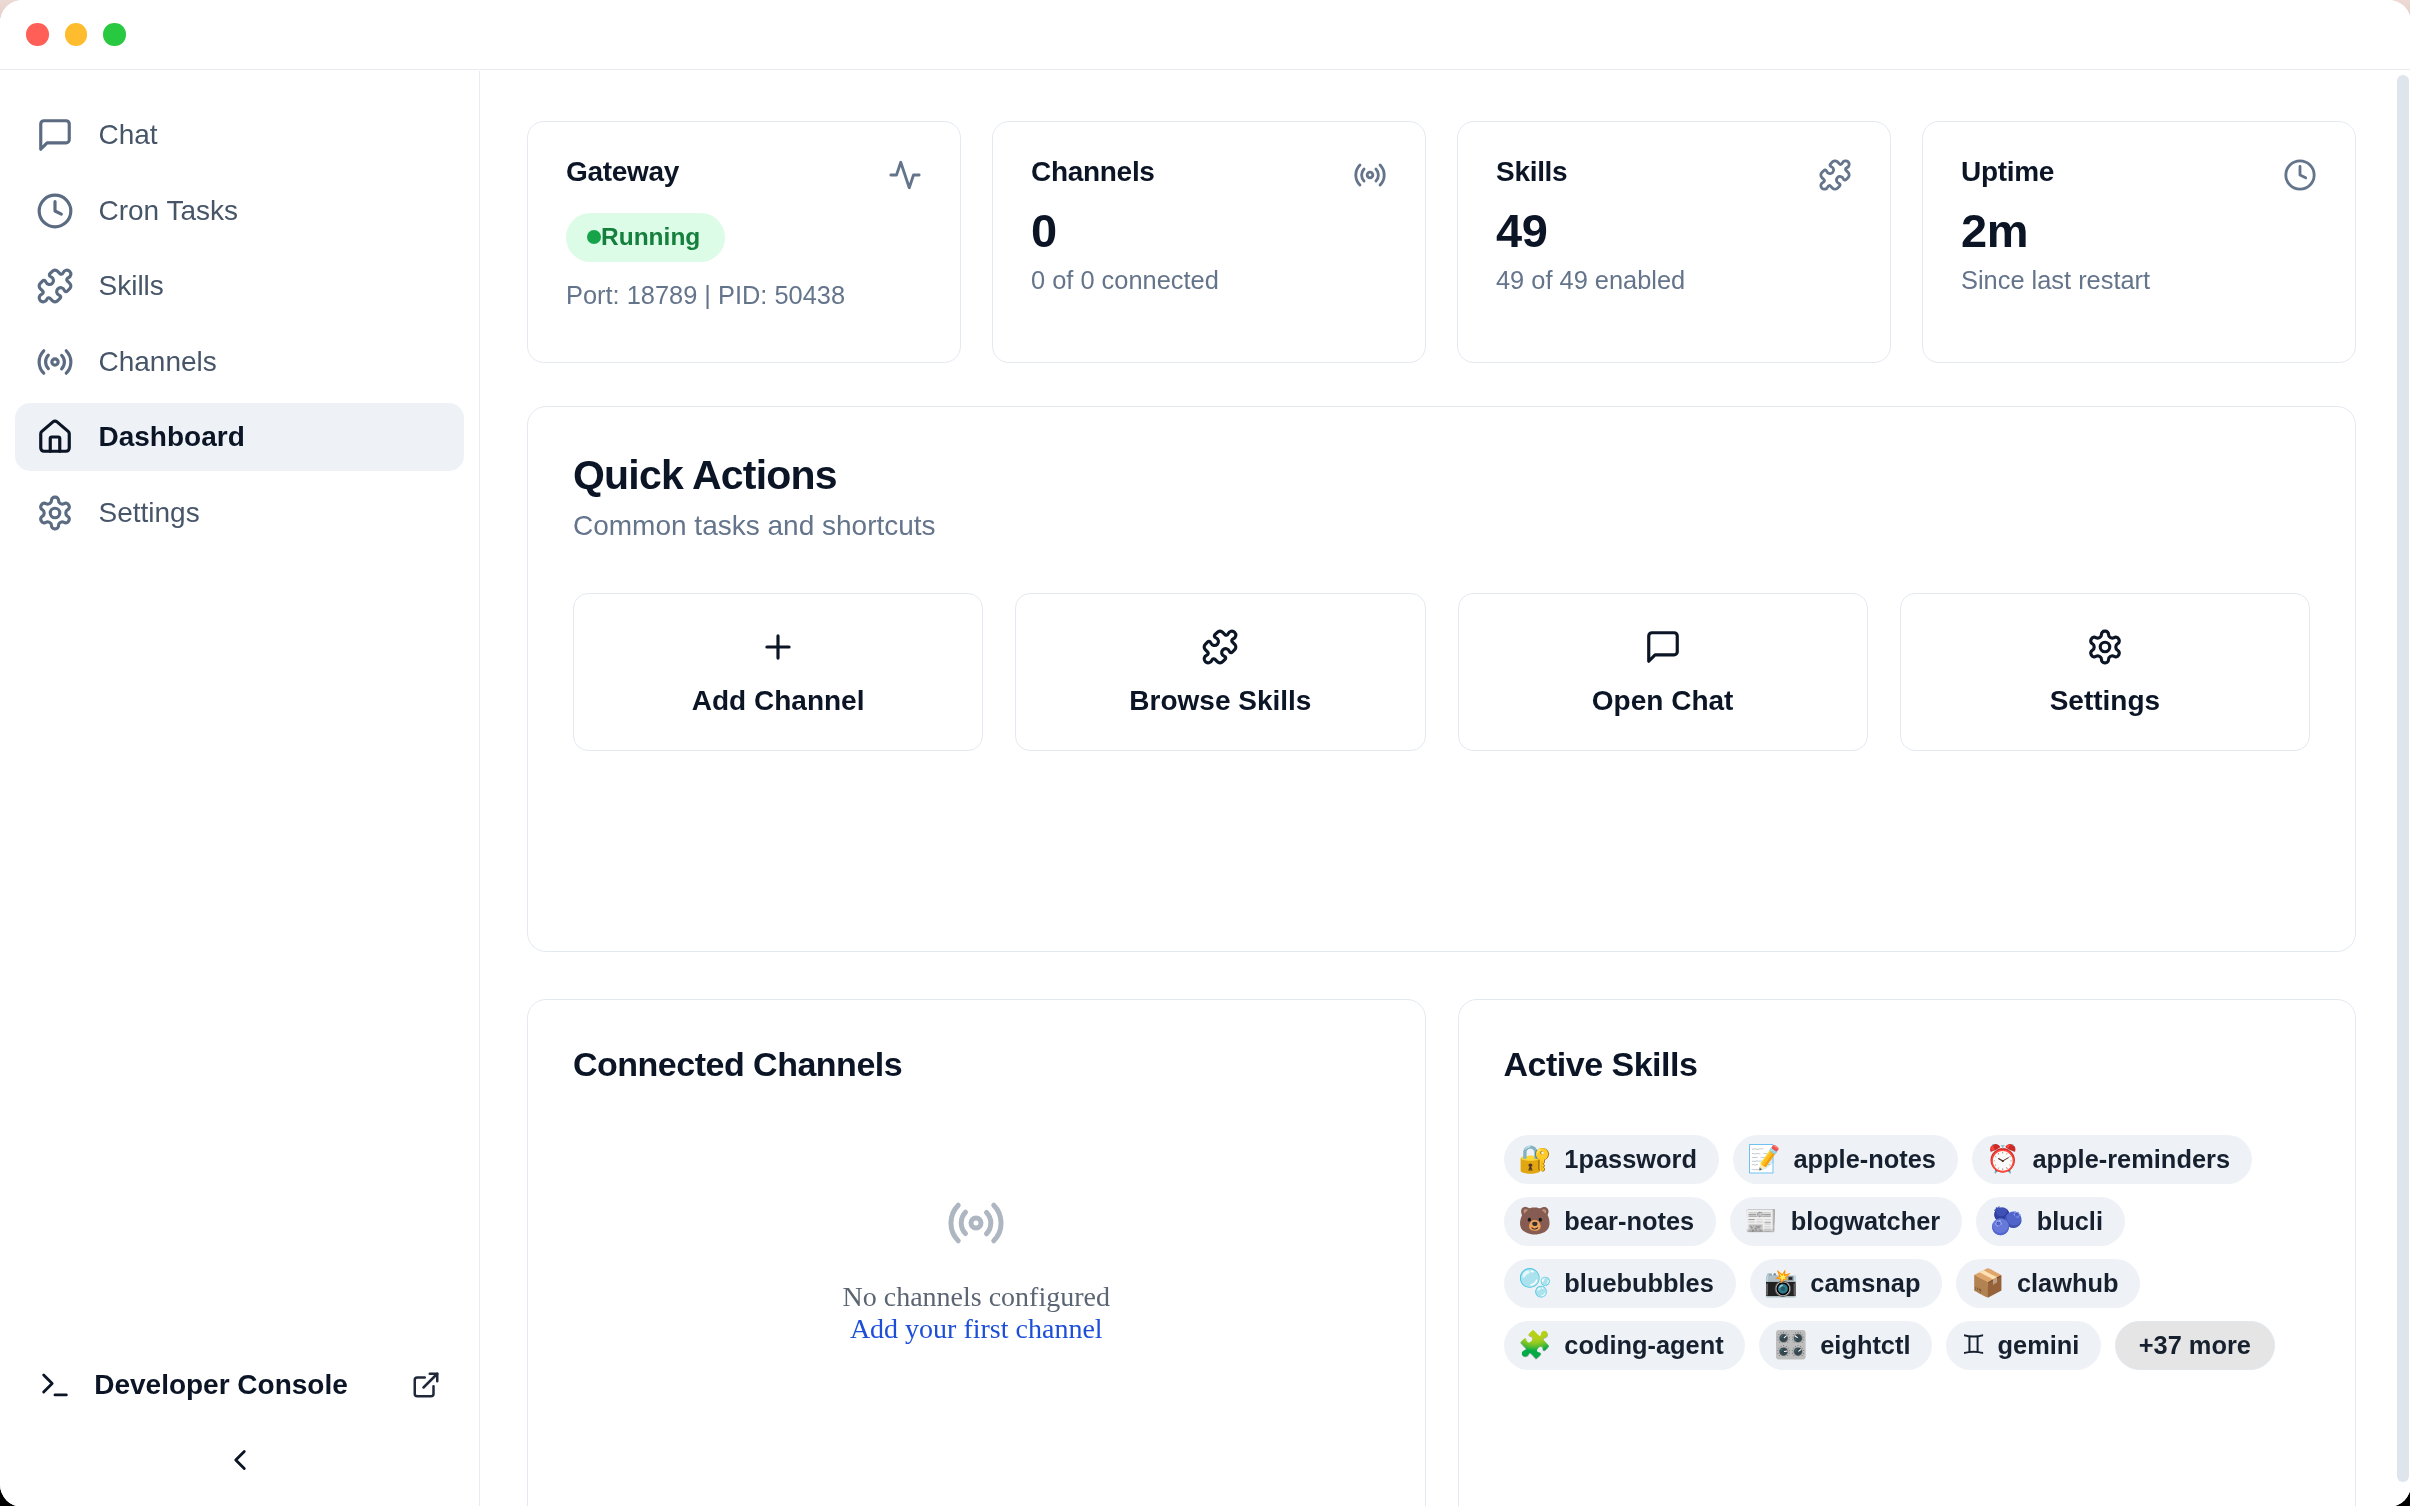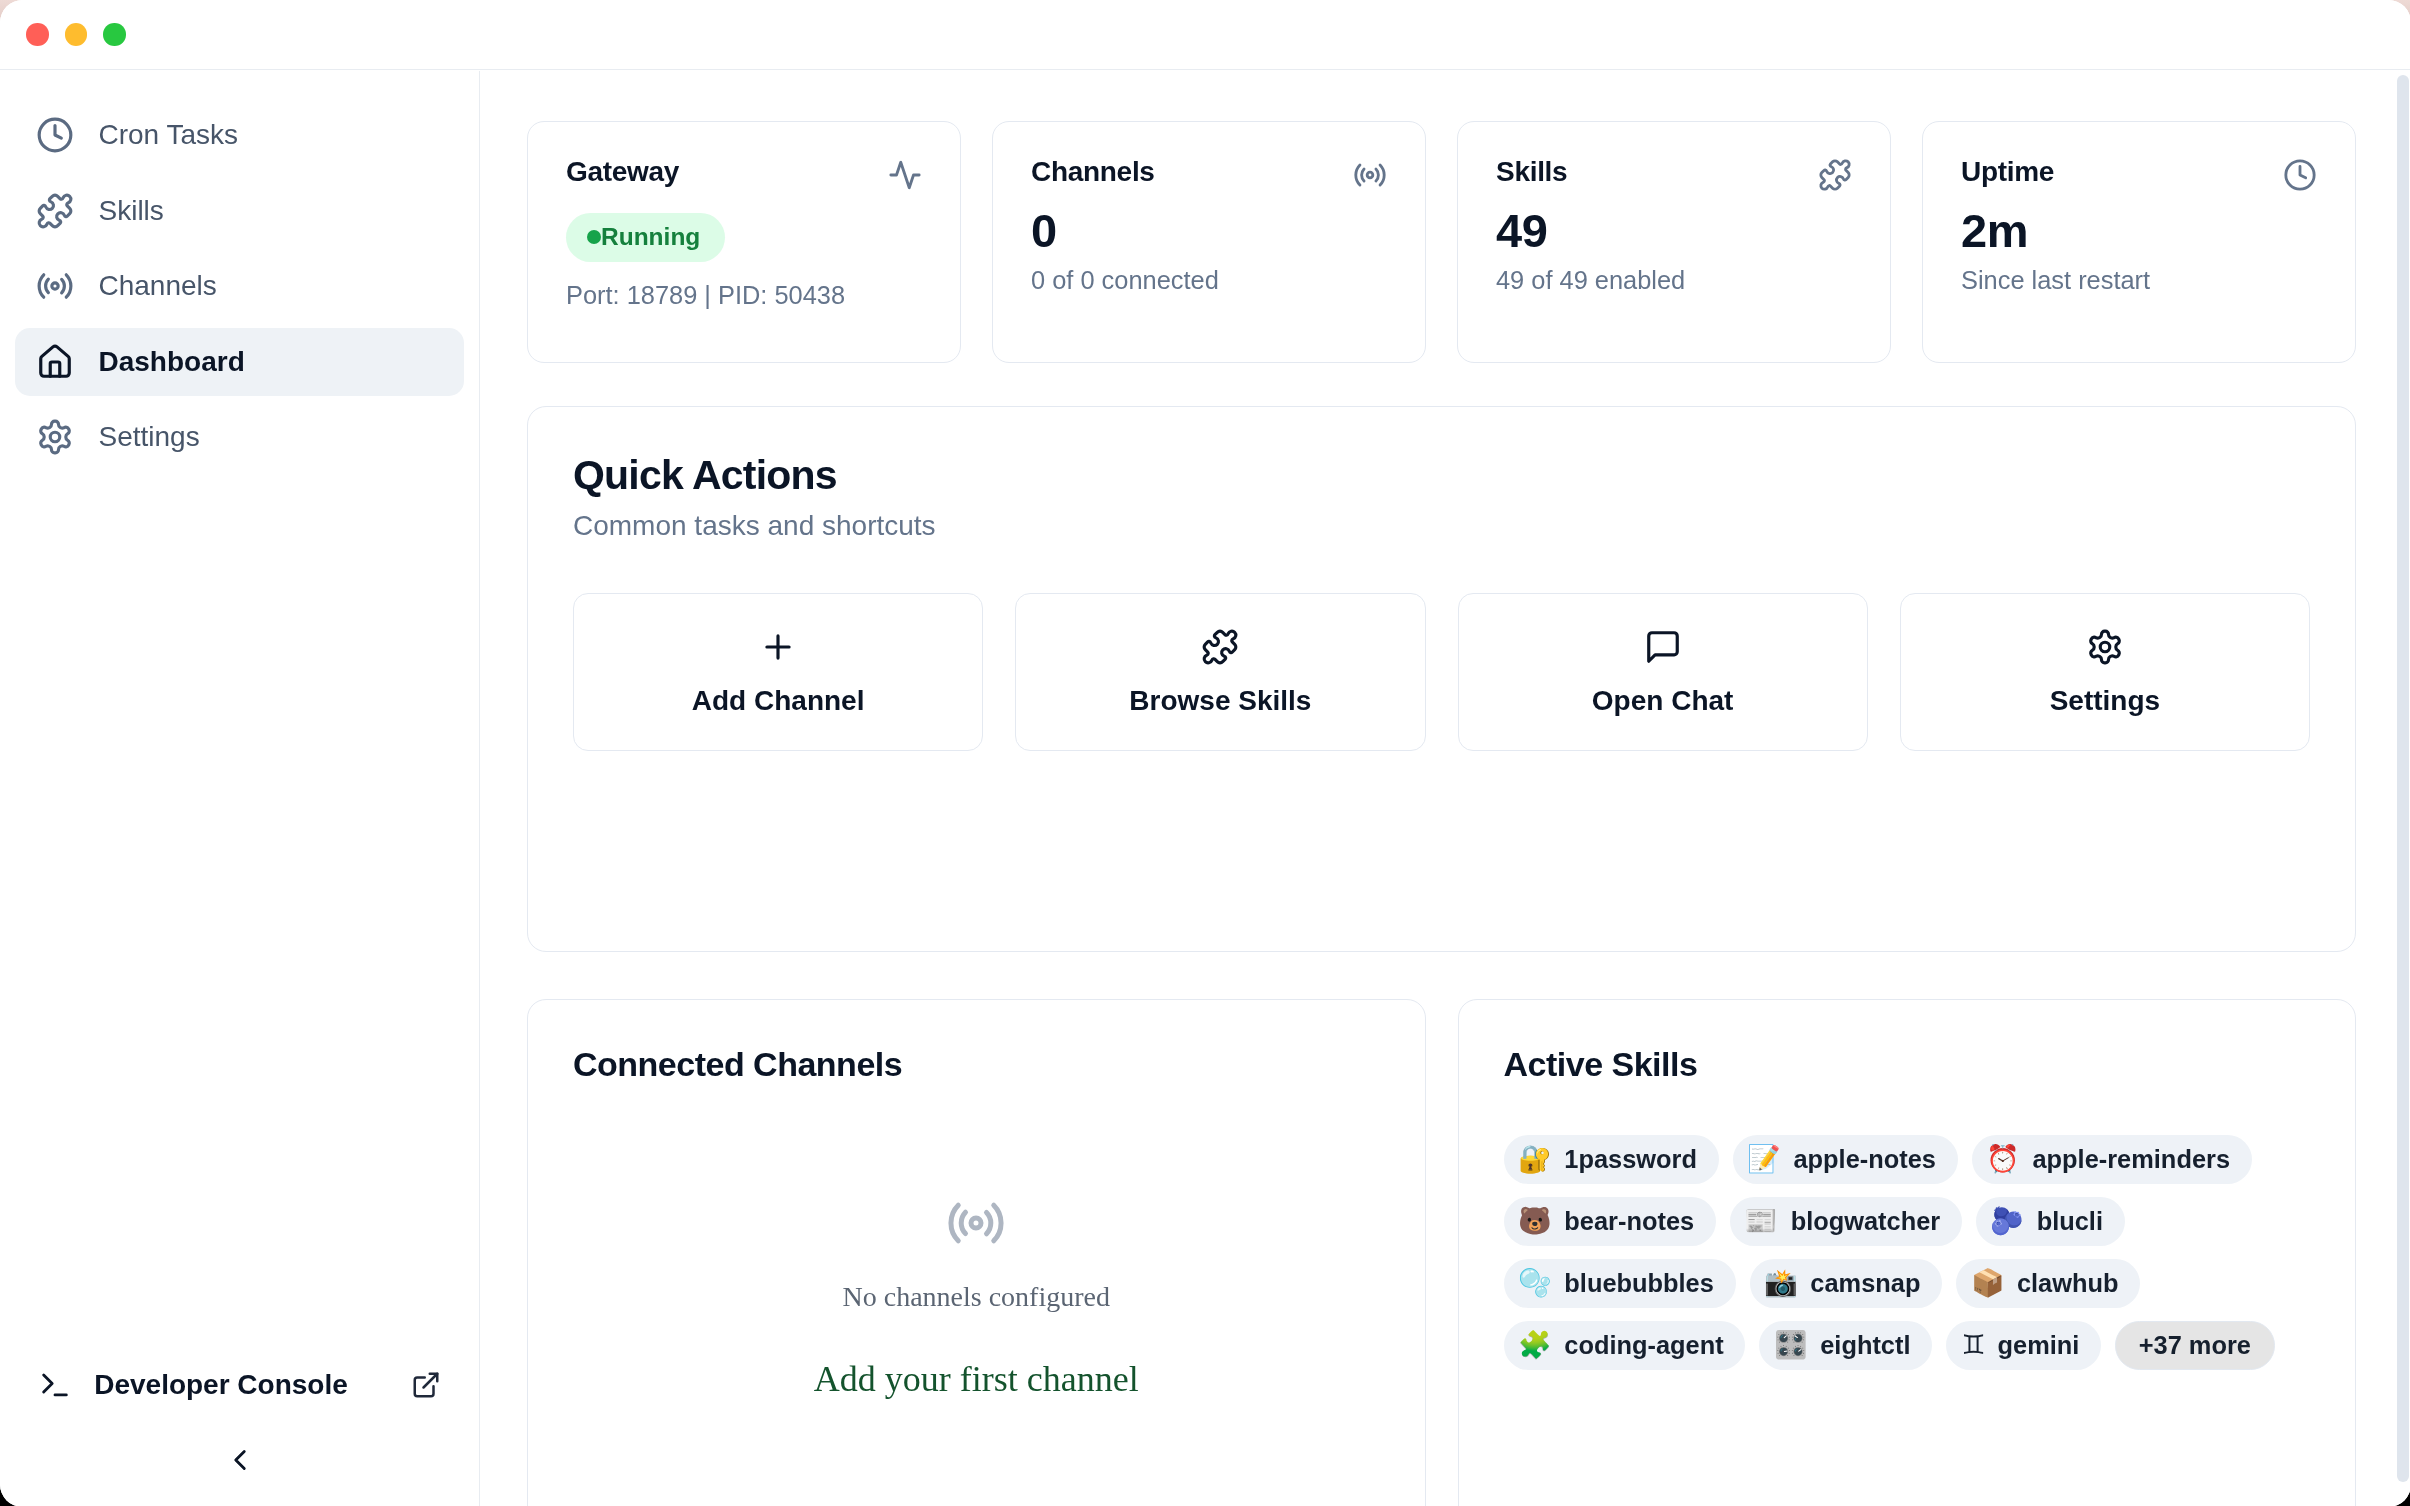--- a/index.html
+++ b/index.html
@@ -75,21 +75,21 @@
   }
   .qa-btn .ic{width:38px;height:38px;color:#0b1526;}
   .qa-label{font-size:28px;font-weight:600;color:#0b1526;}
   
   .bottom-grid{margin-top:47px;display:grid;grid-template-columns:1fr 1fr;gap:32px;}
   .bottom-card{border-radius:19px;padding:45px;height:612px;}
   .sec-title{font-size:34px;font-weight:700;color:#0b1526;letter-spacing:-0.5px;}
   .empty{display:flex;flex-direction:column;align-items:center;margin-top:109px;font-family:Liberation Serif, serif;}
   .empty .ic{width:60px;height:60px;color:#aeb6c2;}
   .empty-text{margin-top:28px;font-size:28px;color:#5b6573;}
-  .empty-link{margin-top:45px;font-size:36px;font-weight:500;color:#14532d;cursor:pointer;}
+  .empty-link{font-size:28px;font-weight:500;color:#1d4ed8;cursor:pointer;}
   
   .chips{margin-top:51px;display:flex;flex-wrap:wrap;gap:13px 14px;max-width:810px;}
   .chip{
     display:inline-flex;align-items:center;gap:12.2px;height:49px;padding:0 21.7px 0 15px;
     border-radius:941px;background:#eef2f7;font-size:25.4px;font-weight:600;color:#16202e;
     cursor:default;box-sizing:border-box;
   }
   .chip .emoji{font-size:27px;line-height:1;}
   .chip.more{background:#e5e5e5;border:1.9px solid #e2e8f0;padding:0 22.6px;}
   
@@ -105,20 +105,28 @@
     <div class="titlebar">
       <div class="lights">
         <span class="light red"></span>
         <span class="light yellow"></span>
         <span class="light green"></span>
       </div>
     </div>
 
     <div class="sidebar">
       <div class="nav">
+        <div class="nav-item">
+            <span class="ic">
+              <svg viewBox="0 0 24 24" fill="none" stroke="currentColor" stroke-width="2" stroke-linecap="round" stroke-linejoin="round" style="width:100%;height:100%;display:block">
+                <path d="M21 15a2 2 0 0 1-2 2H7l-4 4V5a2 2 0 0 1 2-2h14a2 2 0 0 1 2 2z"></path>
+              </svg>
+            </span>
+            <span>Chat</span>
+          </div>
           <div class="nav-item">
             <span class="ic">
               <svg viewBox="0 0 24 24" fill="none" stroke="currentColor" stroke-width="2" stroke-linecap="round" stroke-linejoin="round" style="width:100%;height:100%;display:block">
                 <circle cx="12" cy="12" r="10"></circle>
                 <polyline points="12 6 12 12 16 14"></polyline>
               </svg>
             </span>
             <span>Cron Tasks</span>
           </div>
           <div class="nav-item">

